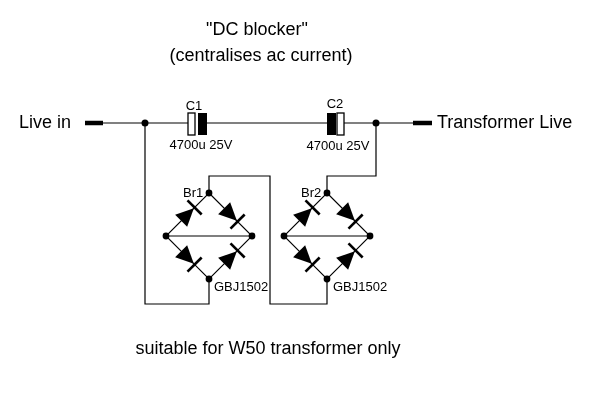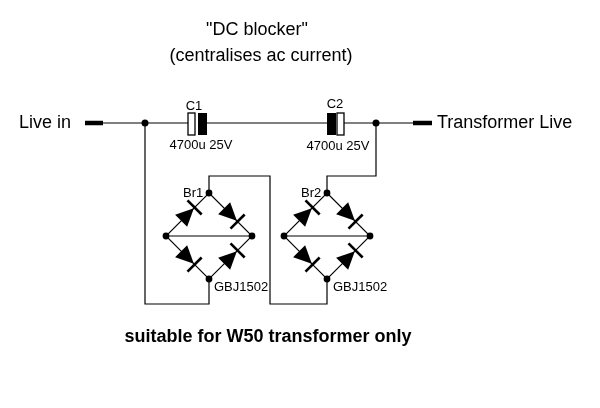--- a/index.html
+++ b/index.html
@@ -102,15 +102,15 @@
   <div class="lbl small ctr" style="left:194px; top:99px;">C1</div>
   <div class="lbl small ctr" style="left:201px; top:138px;">4700u 25V</div>
   <div class="lbl small ctr" style="left:335px; top:97px;">C2</div>
   <div class="lbl small ctr" style="left:338px; top:139px;">4700u 25V</div>
 
   <div class="lbl small" style="left:183px; top:186px;text-align:center;">Br1</div>
   <div class="lbl small" style="left:301px; top:186px;">Br2</div>
   <div class="lbl small" style="left:214px; top:280px;">GBJ1502</div>
   <div class="lbl small" style="left:333px; top:280px;">GBJ1502</div>
 
-  <div class="lbl big ctr" style="left:268px; top:327px;font-weight:bold;">suitable for W50 transformer only</div>
+  <div class="lbl big ctr" style="left:268px; top:339px;">suitable for W50 transformer only</div>
 
 </div>
 
 </body></html>

